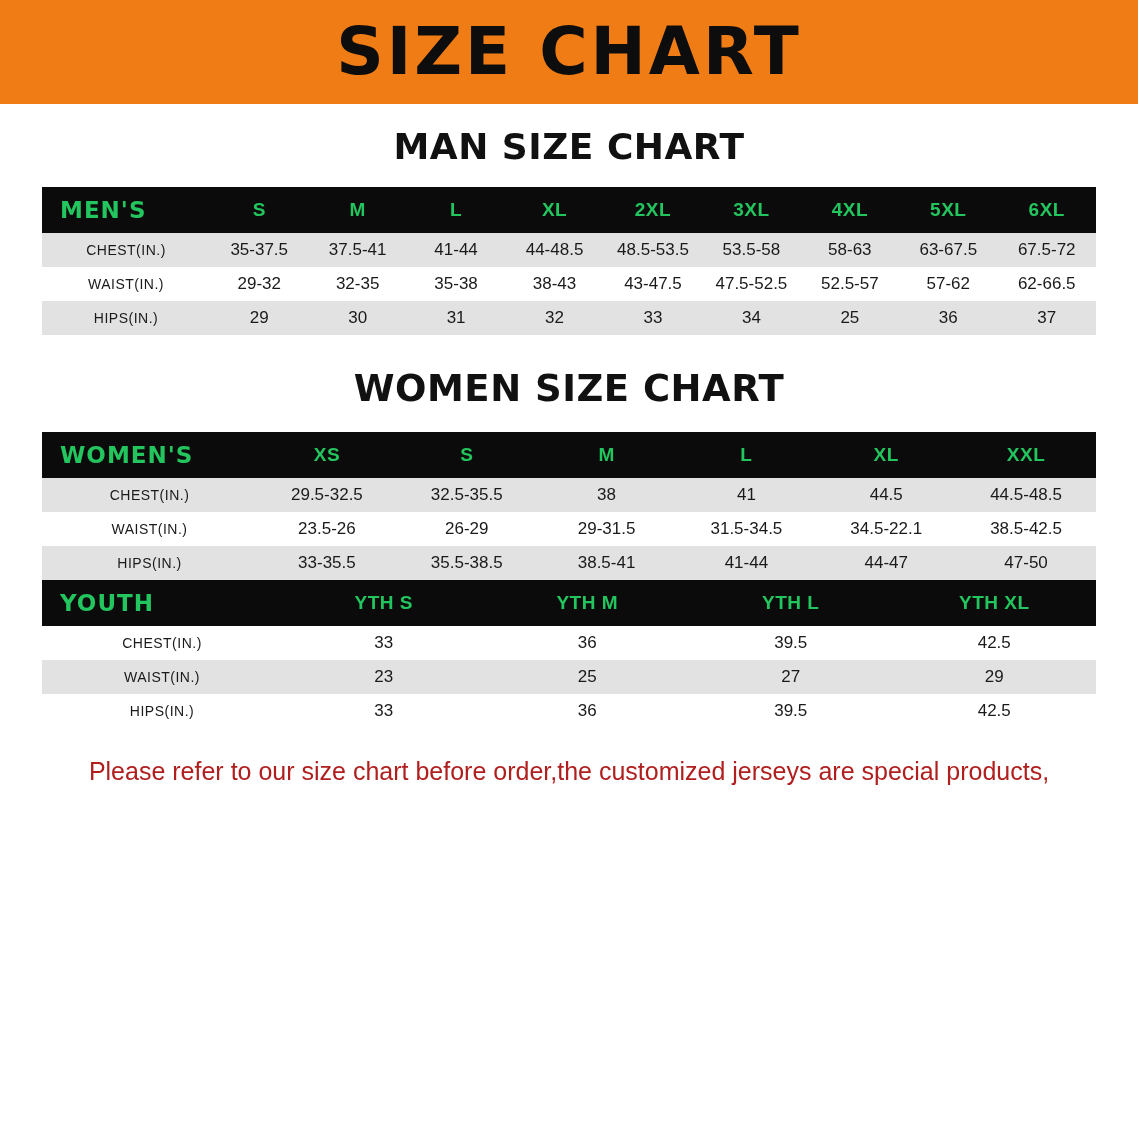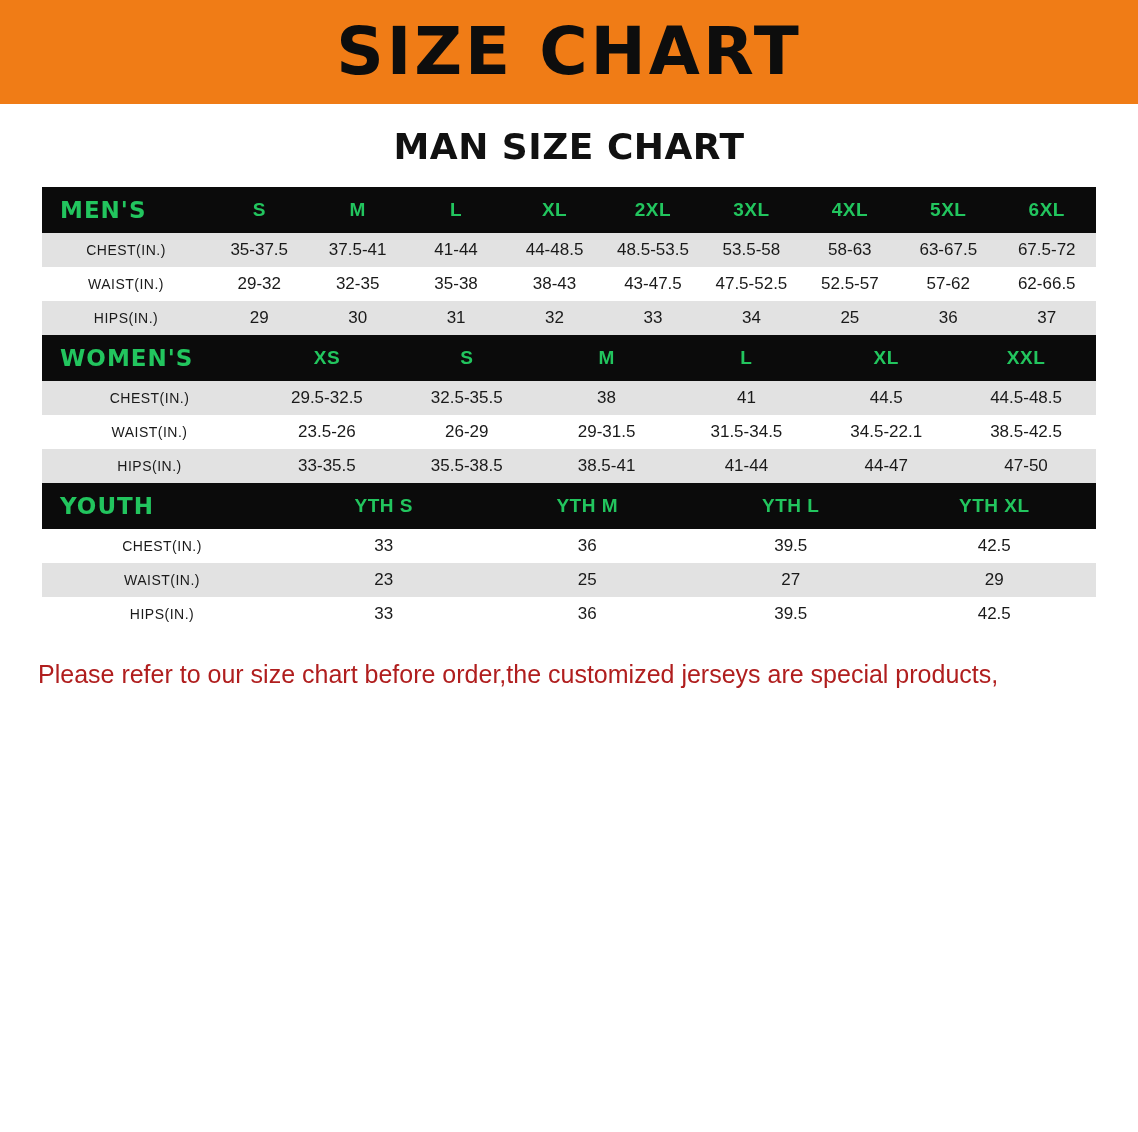--- a/index.html
+++ b/index.html
@@ -109,20 +109,21 @@
   .youth-table td { height: 45px; font-size: 18px; }
   .youth-table col.label { width: 240px; }
 
   
   .note {
     margin: 26px 38px 0 38px;
     color: #b01e1e;
     font-family: "Liberation Sans", sans-serif;
     font-size: 25px;
     line-height: 1.38;
+    text-align: center;
   }
   .note .line { display: block; }
 </style>
 </head>
 <body>
 
 <div class="page">
 
   <div class="banner">
     <div class="banner-title">SIZE CHART</div>
@@ -191,20 +192,21 @@
           <td>33</td>
           <td>34</td>
           <td>25</td>
           <td>36</td>
           <td>37</td>
         </tr>
       </tbody>
     </table>
   </div>
 
+  <div class="section-title women">WOMEN SIZE CHART</div>
   <div class="table-wrap">
     <table class="size-table women-table">
       <colgroup>
         <col class="label">
         <col>
           <col>
           <col>
           <col>
           <col>
           <col>

